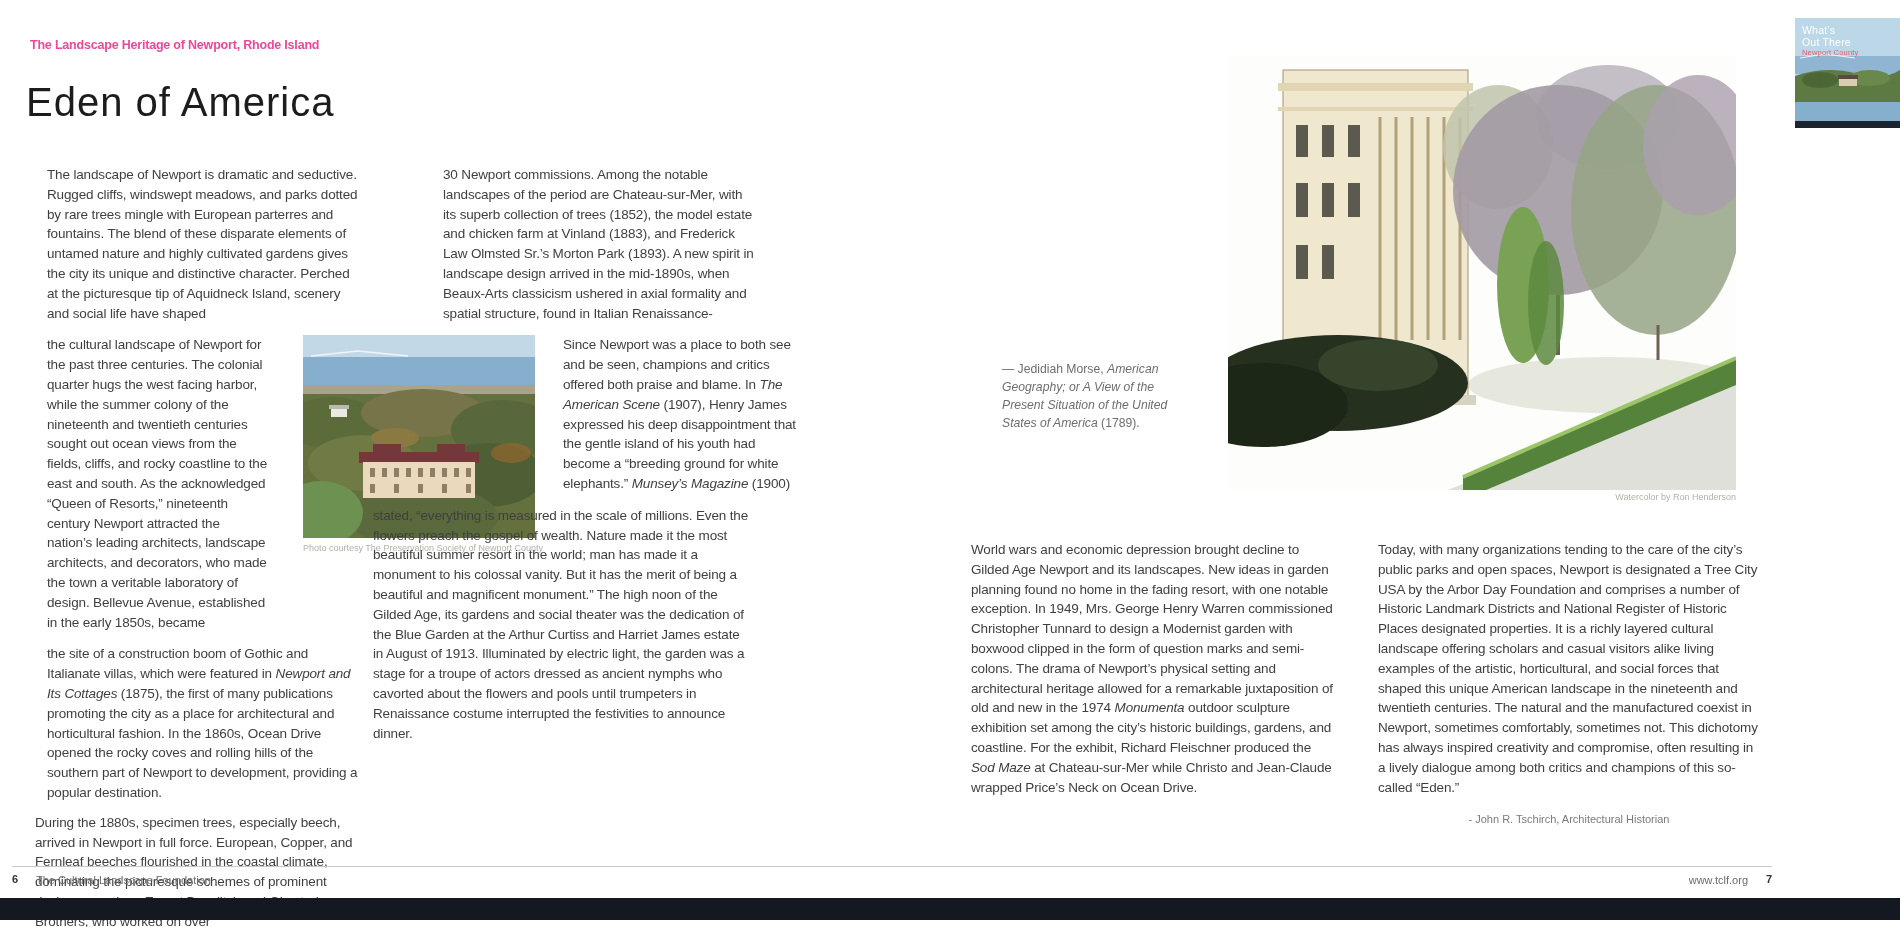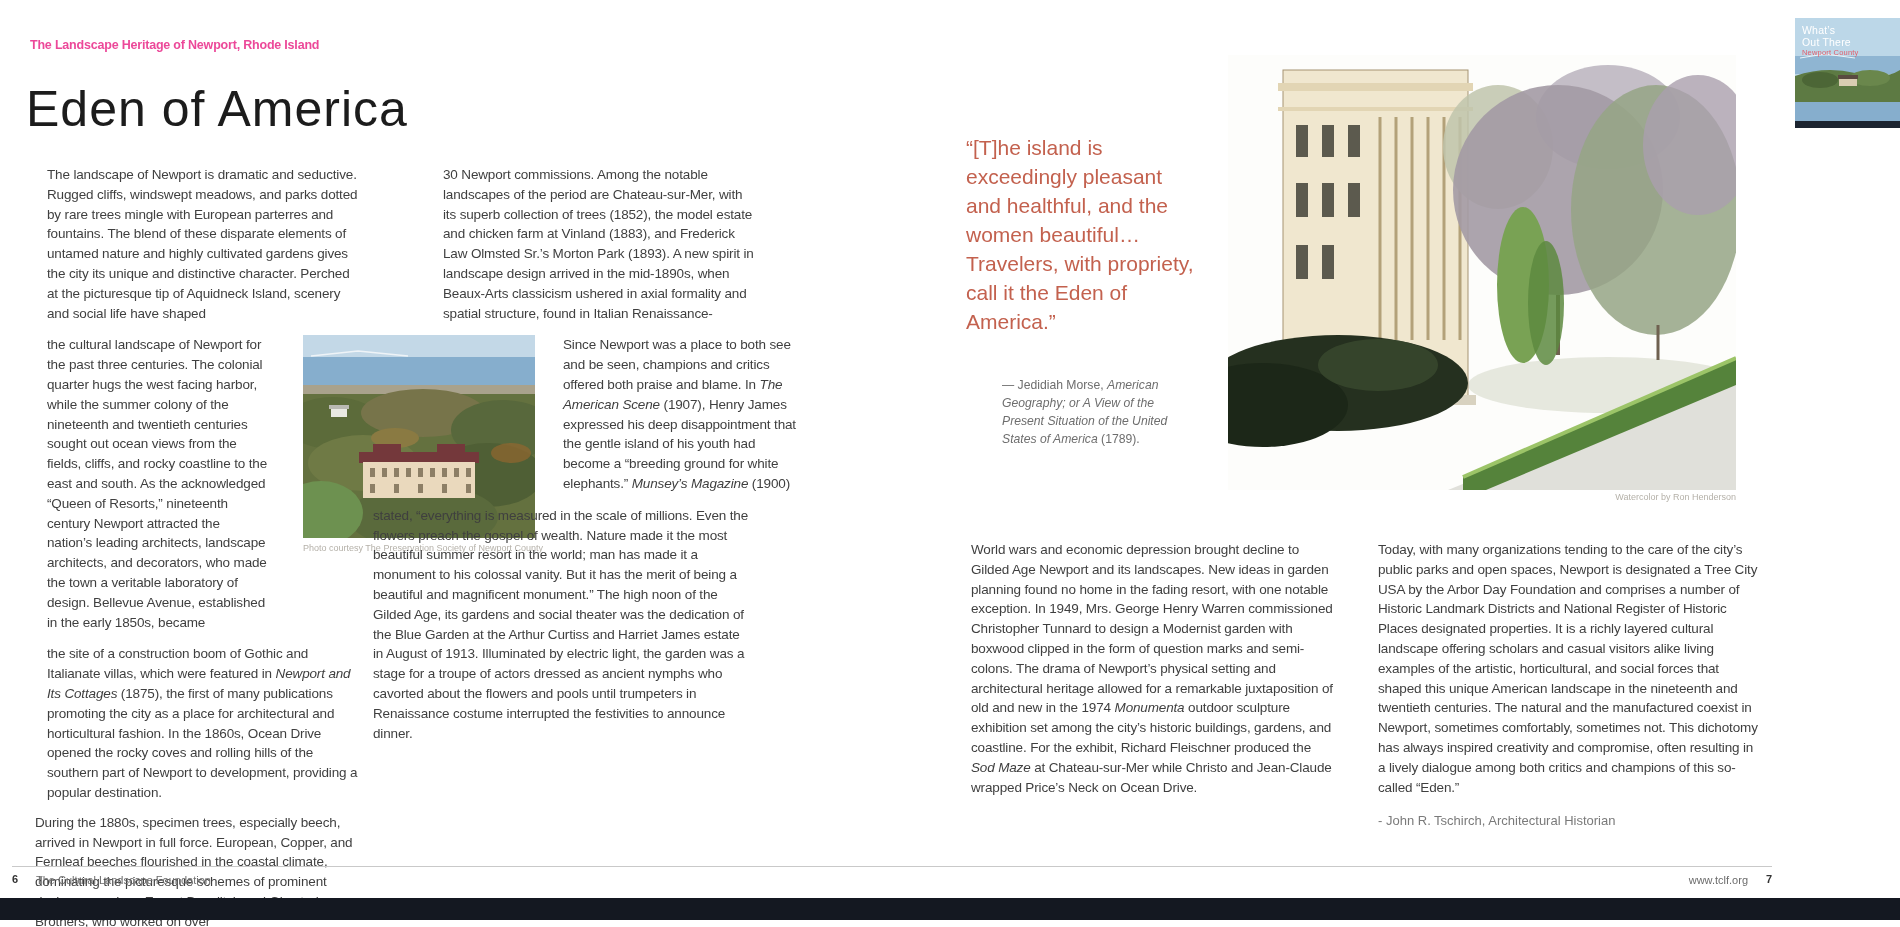--- a/index.html
+++ b/index.html
@@ -1,27 +1,27 @@
 <!DOCTYPE html>
 <html><head>
 <meta charset="utf-8">
 <style>
   html,body{margin:0;padding:0;background:#ffffff;}
   .canvas{position:relative;width:1900px;height:927px;background:#ffffff;overflow:hidden;
           font-family:"Liberation Sans",sans-serif;}
   .abs{position:absolute;}
   .eyebrow{font-size:12.5px;font-weight:700;letter-spacing:-0.2px;color:#ec4899;}
-  .title{font-size:50px;font-weight:300;letter-spacing:1px;color:#1c1c1c;}
+  .title{font-size:40px;font-weight:300;letter-spacing:1px;color:#1c1c1c;}
   .body{font-size:13.5px;line-height:19.8px;color:#3f3f3f;letter-spacing:-0.15px;text-align:left;}
   .body .cont{margin:12px;}
   .caption{font-size:9px;color:#b5b1a9;letter-spacing:0;}
   .quote{font-size:21px;line-height:29px;color:#C3614E;}
   .attr{font-size:12.2px;line-height:18px;color:#6e6e6e;}
   .attr i{font-style:italic;}
-  .signature{font-size:13px;color:#7a7a7a;text-align:left;}
+  .signature{font-size:11px;color:#7a7a7a;text-align:center;}
   .footer-rule{height:1px;background:#c9c9c9;}
   .pagenum{font-size:11px;font-weight:600;color:#333;}
   .footnote{font-size:11px;color:#6b6b6b;}
   .darkbar{background:#141821;}
   .thumb{overflow:hidden;background:#000000;}
   .thumb-line{color:#ffffff;font-size:10.5px;line-height:11.5px;letter-spacing:0.2px;}
   .thumb-sub{color:#e0606e;font-size:7.5px;font-weight:400;letter-spacing:0.2px;}
   i{font-style:italic;}
 </style>
 </head>
@@ -80,22 +80,21 @@
     </svg>
   </div>
   <div class="abs caption" style="left:303px;top:543px;">Photo courtesy The Preservation Society of Newport County</div>
 
   <div class="abs body" style="left:373px;top:153px;width:380px;">
     <div class="cont" style="margin-left:70px;width:312px;">30 Newport commissions. Among the notable landscapes of the period are Chateau-sur-Mer, with its superb collection of trees (1852), the model estate and chicken farm at Vinland (1883), and Frederick Law Olmsted Sr.’s Morton Park (1893). A new spirit in landscape design arrived in the mid-1890s, when Beaux-Arts classicism ushered in axial formality and spatial structure, found in Italian Renaissance-</div>
     <div class="cont" style="margin-left:190px;width:243px;"><span>Since Newport was a place to both see and be seen, champions and critics offered both praise and blame. In </span><i>The American Scene</i><span> (1907), Henry James expressed his deep disappointment that the gentle island of his youth had become a “breeding ground for white elephants.” </span><i>Munsey’s Magazine</i><span> (1900)</span></div>
     <div>stated, “everything is measured in the scale of millions. Even the flowers preach the gospel of wealth. Nature made it the most beautiful summer resort in the world; man has made it a monument to his colossal vanity. But it has the merit of being a beautiful and magnificent monument.”  The high noon of the Gilded Age, its gardens and social theater was the dedication of the Blue Garden at the Arthur Curtiss and Harriet James estate in August of 1913. Illuminated by electric light, the garden was a stage for a troupe of actors dressed as ancient nymphs who cavorted about the flowers and pools until trumpeters in Renaissance costume interrupted the festivities to announce dinner.</div>
   </div>
 
-  <div class="abs quote" style="left:966px;top:133px;width:228px;">“[T]he island is exceedingly pleasant and healthful, and the women beautiful… Travelers, with propriety, call it the Eden of America.”</div>
-  <div class="abs attr" style="left:1002px;top:376px;width:178px;"><span>— Jedidiah Morse, </span><i>American Geography; or A View of the Present Situation of the United States of America</i><span> (1789).</span></div>
+  <div class="abs attr" style="left:1002px;top:360px;width:178px;"><span>— Jedidiah Morse, </span><i>American Geography; or A View of the Present Situation of the United States of America</i><span> (1789).</span></div>
 
   <div class="abs" style="left:1228px;top:55px;width:508px;height:435px;background:#fdfdfb;">
     <svg width="508" height="435" viewBox="0 0 508 435" preserveAspectRatio="none">
       <rect width="508" height="435" fill="#fdfdfb"></rect>
       <ellipse cx="380" cy="330" rx="140" ry="28" fill="#cfd4c2" opacity="0.5"></ellipse>
       <rect x="55" y="15" width="185" height="330" fill="#f0e7cf" stroke="#a59372" stroke-width="1"></rect>
       <rect x="50" y="28" width="195" height="8" fill="#e2d5b4"></rect>
       <rect x="50" y="52" width="195" height="4" fill="#e2d5b4"></rect>
       <g stroke="#b3a179" stroke-width="3">
         <line x1="152" y1="62" x2="152" y2="285"></line>

